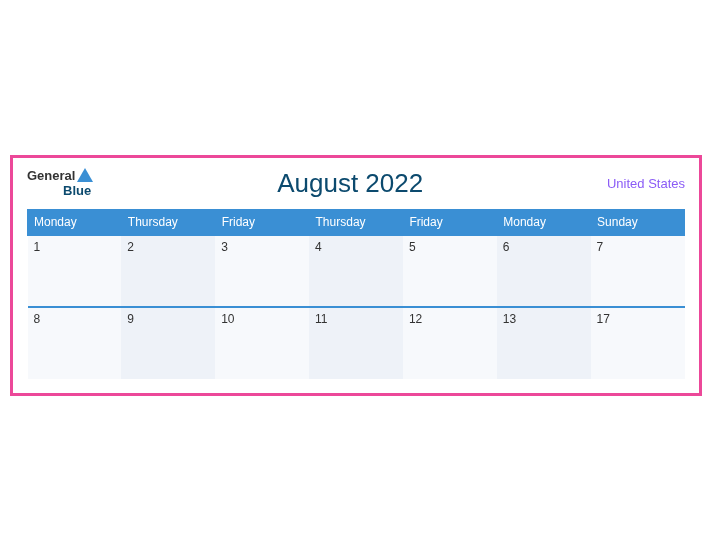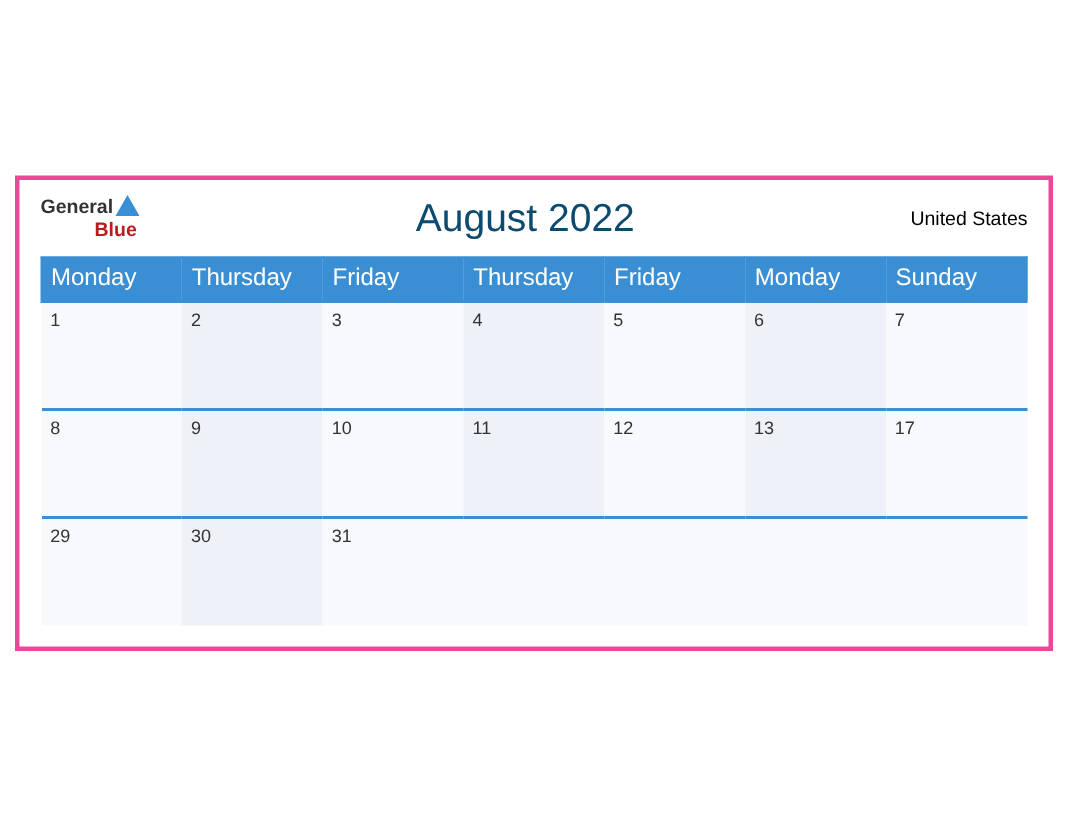--- a/index.html
+++ b/index.html
@@ -31,52 +31,52 @@
     }
     .logo-text-general {
       font-size: 13px;
       font-weight: bold;
       color: #333;
       line-height: 1.1;
     }
     .logo-text-blue {
       font-size: 13px;
       font-weight: bold;
-      color: #b91c1c;
+      color: #0c4a6e;
       line-height: 1.1;
       padding-left: 36px;
     }
     .logo-triangle {
       width: 0;
       height: 0;
       border-left: 8px solid transparent;
       border-right: 8px solid transparent;
       border-bottom: 14px solid #3a8fd4;
       margin-left: 2px;
       margin-bottom: 2px;
     }
     .month-title {
       font-size: 26px;
       font-weight: normal;
       color: #0c4a6e;
       text-align: center;
     }
     .country-label {
       font-size: 13px;
-      color: #000000;
+      color: #8b5cf6;
       text-align: right;
     }
     .calendar-grid {
       width: 100%;
       border-collapse: collapse;
     }
     .calendar-grid thead tr th {
       background: #3a8fd4;
       color: #fff;
-      font-size: 16px;
+      font-size: 12px;
       font-weight: normal;
       padding: 5px 6px;
       text-align: left;
       border: 1px solid #3a8fd4;
       margin-top: 24px;
     }
     .calendar-grid tbody tr {
       height: 72px;
       vertical-align: top;
     }
@@ -144,24 +144,15 @@
         </tr>
         <tr>
           <td><span class="day-num">8</span></td>
           <td><span class="day-num">9</span></td>
           <td><span class="day-num">10</span></td>
           <td><span class="day-num">11</span></td>
           <td><span class="day-num">12</span></td>
           <td><span class="day-num">13</span></td>
           <td><span class="day-num">17</span></td>
         </tr>
-        <tr>
-          <td><span class="day-num">29</span></td>
-          <td><span class="day-num">30</span></td>
-          <td><span class="day-num">31</span></td>
-          <td class="empty"></td>
-          <td class="empty"></td>
-          <td class="empty"></td>
-          <td class="empty"></td>
-        </tr>
       </tbody>
   </table>
 </div>
 
 </body></html>

